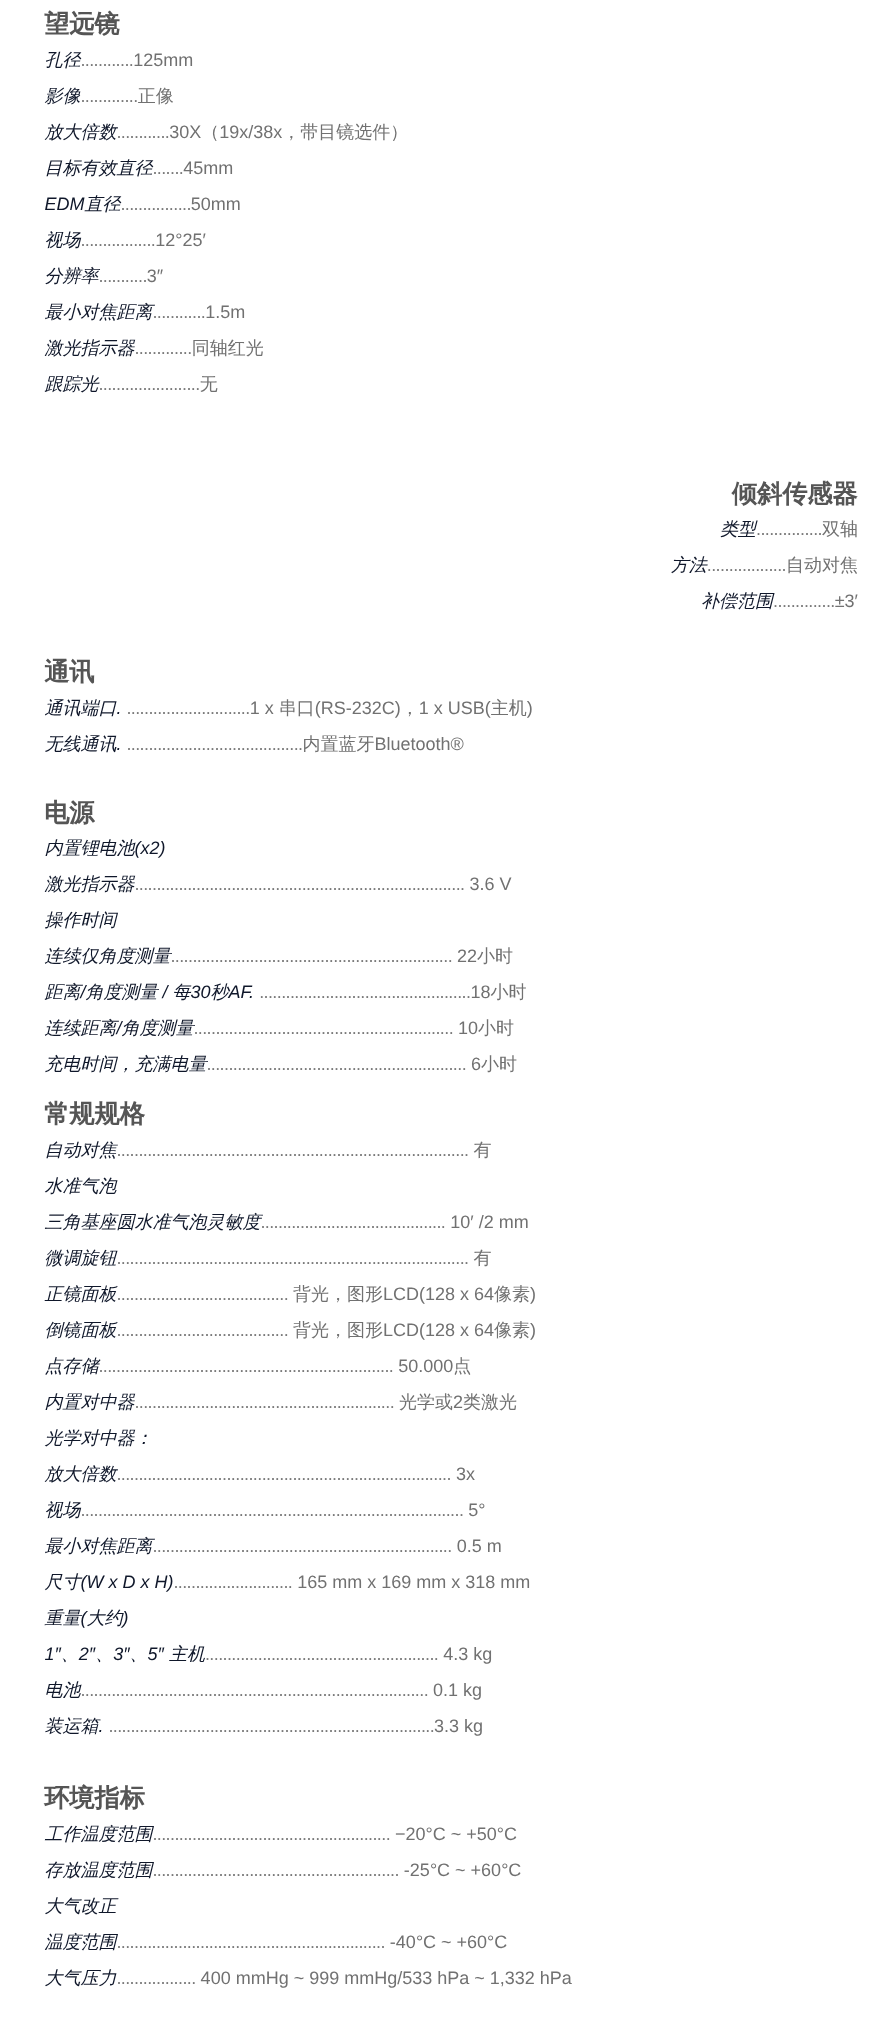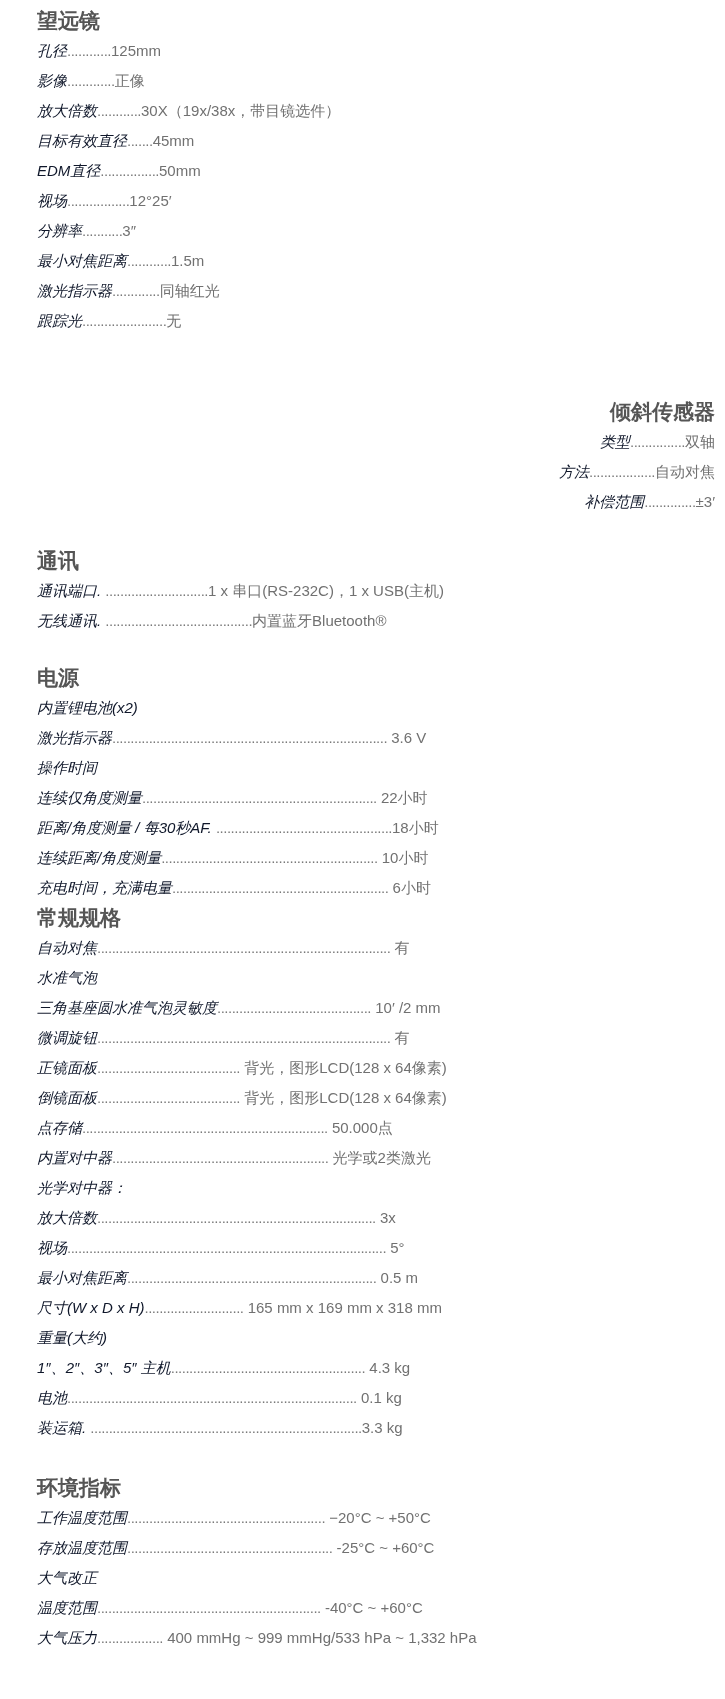--- a/index.html
+++ b/index.html
@@ -16,21 +16,21 @@
     color: #717171;
   }
   .doc {
     padding: 6px 10px 0 37px;
   }
   section { margin: 0; }
   
   section:nth-of-type(2) { margin-top: 61px; text-align: right; }
   section:nth-of-type(3) { margin-top: 29px; }
   section:nth-of-type(4) { margin-top: 27px; }
-  section:nth-of-type(5) { }
+  section:nth-of-type(5) { margin-top: 11px; }
   section:nth-of-type(6) { margin-top: 30px; }
   h2 {
     margin: 0;
     font-size: 21px;
     line-height: 30px;
     font-weight: bold;
     color: #555555;
   }
   .row {
     line-height: 30px;

